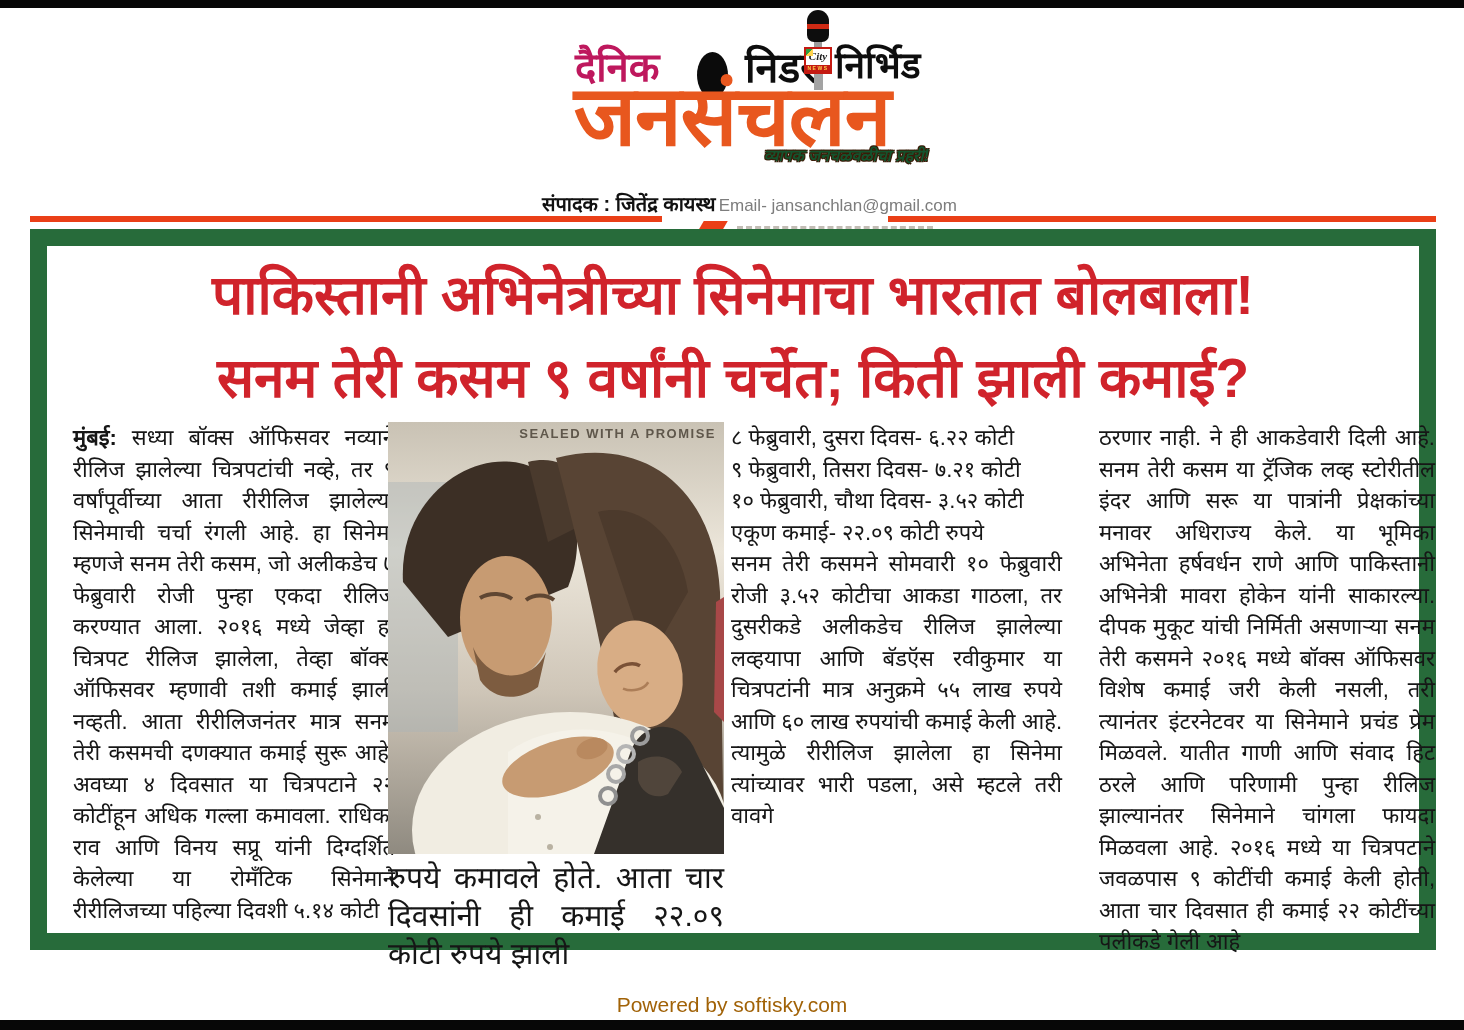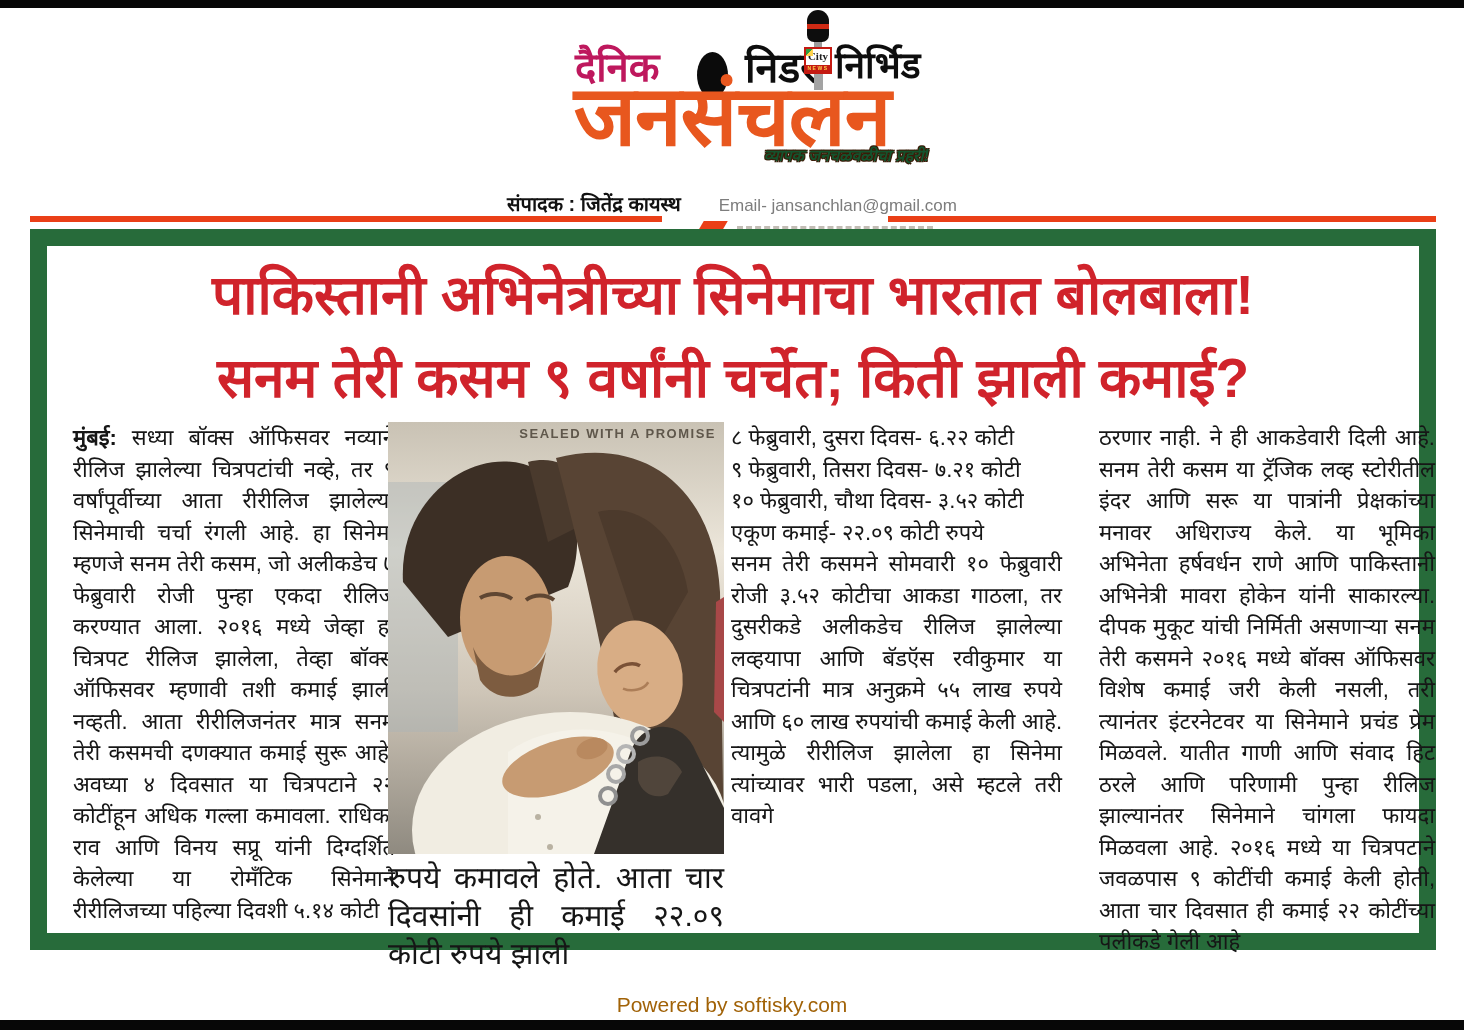--- a/index.html
+++ b/index.html
@@ -17,28 +17,28 @@
   .dainik   { position:absolute; left:48px;  top:30px; font-size:40px; font-weight:bold; color:#be185d; white-space:nowrap; }
   .mast-oval{ position:absolute; left:170px; top:44px; width:31px; height:46px; background:#0b0b0b; border-radius:50%; }
   .nidar    { position:absolute; left:218px; top:30px; font-size:41px; font-weight:800; color:#0d0d0d; white-space:nowrap; }
   .nirbhid  { position:absolute; left:308px; top:30px; font-size:37px; font-weight:800; color:#0d0d0d; white-space:nowrap; }
   .mic-col  { position:absolute; left:274px; top:2px; width:34px; display:flex; flex-direction:column; align-items:center; }
   .mic-head { width:22px; height:32px; background:#0d0d0d; border-radius:11px 11px 7px 7px; position:relative; }
   .mic-head::after { content:""; position:absolute; left:0; right:0; top:14px; height:5px; background:#cf2a14; }
   .mic-neck { width:8px; height:5px; background:#9c9c9c; }
   .city-cube{ width:28px; height:27px; border:2px solid #c41a12; background:#fff; position:relative; overflow:hidden; }
   .city-corner { position:absolute; top:0; left:0; width:7px; height:7px; background:linear-gradient(135deg,#2f9e41 50%,#ffd34d 50%); }
-  .city-word{ display:block; text-align:center; font-family:"Liberation Serif", serif; font-weight:bold; font-size:11px; line-height:15px; color:#1d1d1d; }
+  .city-word{ display:block; text-align:center; font-family:"Liberation Serif", serif; font-style:italic; font-weight:bold; font-size:11px; line-height:15px; color:#1d1d1d; }
   .city-news{ position:absolute; bottom:0; left:0; right:0; height:7px; background:#c41a12; color:#ffd34d; font-size:5px; letter-spacing:1.5px; text-align:center; line-height:7px; font-weight:bold; }
   .mic-stem { width:9px; height:16px; background:#a3a3a3; }
   .logo-main{ position:absolute; left:0; top:64px; width:410px; text-align:center; font-size:84px; line-height:1.06;
               font-weight:800; color:var(--logo-orange); white-space:nowrap; letter-spacing:-1px; }
   .tagline  { position:absolute; right:8px; top:136px; font-size:16px; font-weight:bold; font-style:italic; color:#14532d;
               text-shadow:1px 1px 0 #3a1c08,-1px 1px 0 #3a1c08,1px -1px 0 #3a1c08,-1px -1px 0 #3a1c08; white-space:nowrap;text-align:right; }
-  .editor-row{ position:absolute; left:-20px; top:182px; width:450px; display:flex; justify-content:space-between; align-items:baseline; gap:3px; white-space:nowrap; }
+  .editor-row{ position:absolute; left:-20px; top:182px; width:450px; display:flex; justify-content:flex-end; align-items:baseline; gap:3px; white-space:nowrap; }
   .editor   { font-size:20px; font-weight:bold; color:#111; }
   .email    { font-size:17px; color:#7d7d7d; }
 
   
   .rule-left { position:absolute; left:30px;  top:216px; width:632px; height:6px; background:var(--rule-red); }
   .rule-right{ position:absolute; left:888px; top:216px; width:548px; height:6px; background:var(--rule-red); }
   .rule-flag { position:absolute; left:700px; top:221px; width:24px; height:13px; background:var(--rule-red); transform:skewX(-30deg); }
   .rule-dashes{ position:absolute; left:737px; top:226px; width:196px; height:0; border-top:3px dashed #b3ada3; opacity:.8; }
 
   

